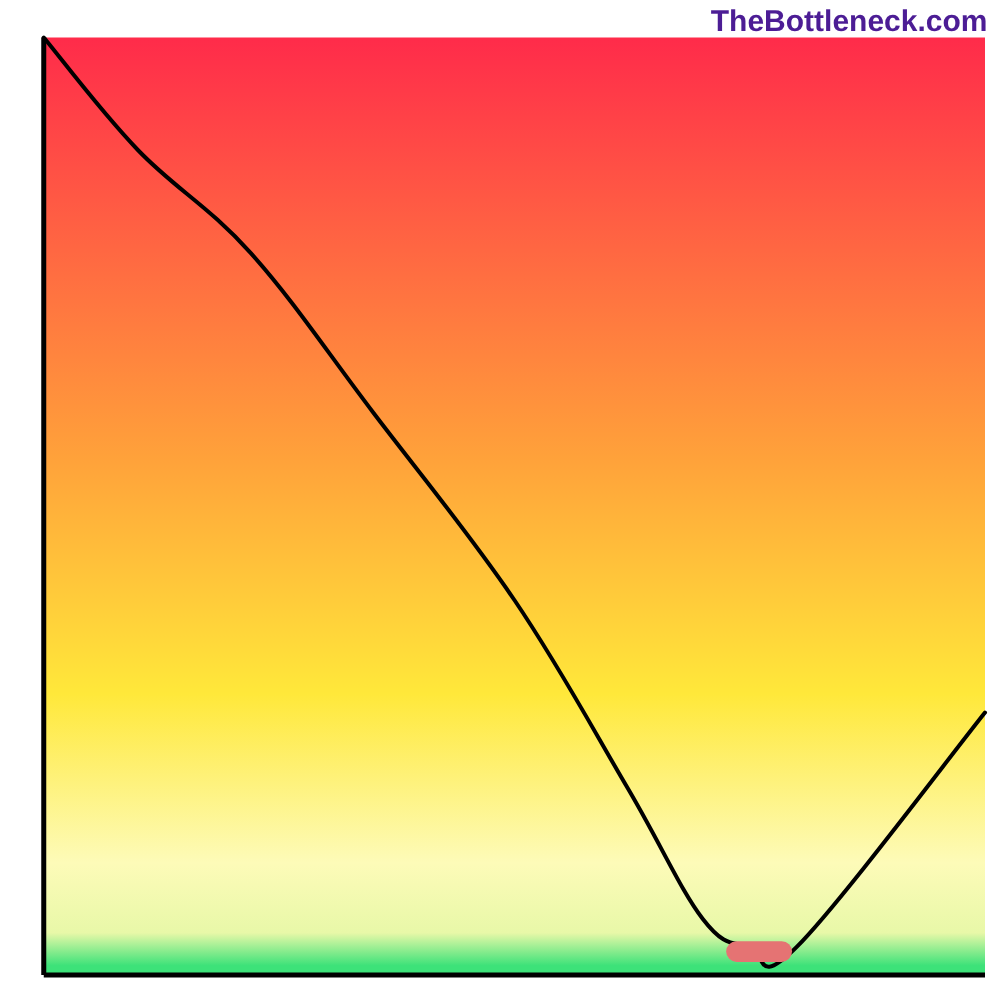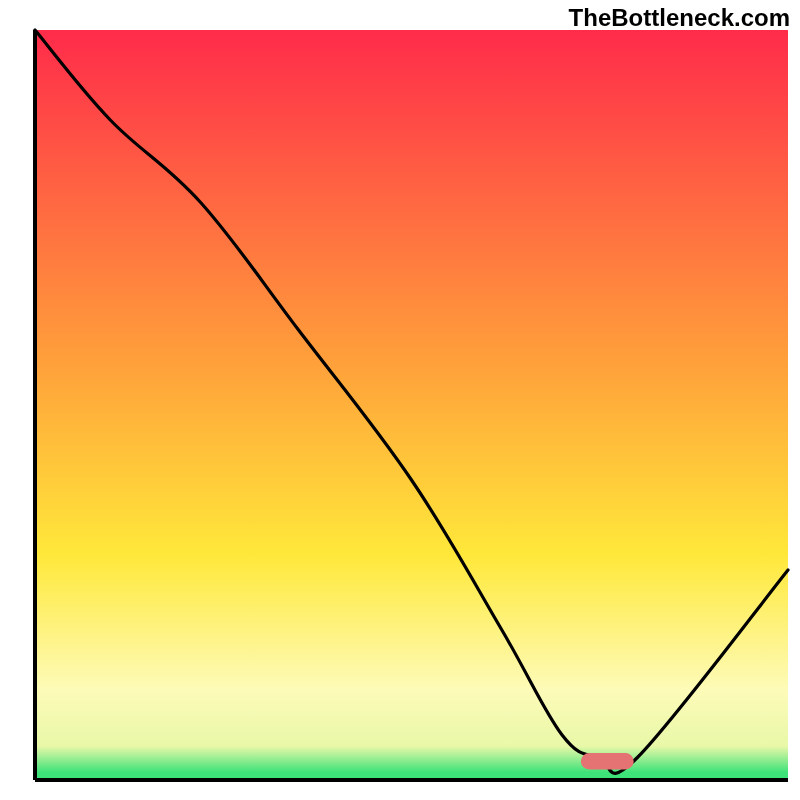--- a/index.html
+++ b/index.html
@@ -15,21 +15,21 @@
     position: relative;
     width: 800px;
     height: 800px;
   }
   .watermark {
     position: absolute;
     top: 4px;
     right: 10px;
     font-size: 24px;
     font-weight: bold;
-    color: #000000;
+    color: #4c1d95;
     font-family: Arial, Helvetica, sans-serif;
     z-index: 10;
     text-align: right;
   }
   svg.plot {
     position: absolute;
     top: 0;
     left: 0;
   }
 </style>

